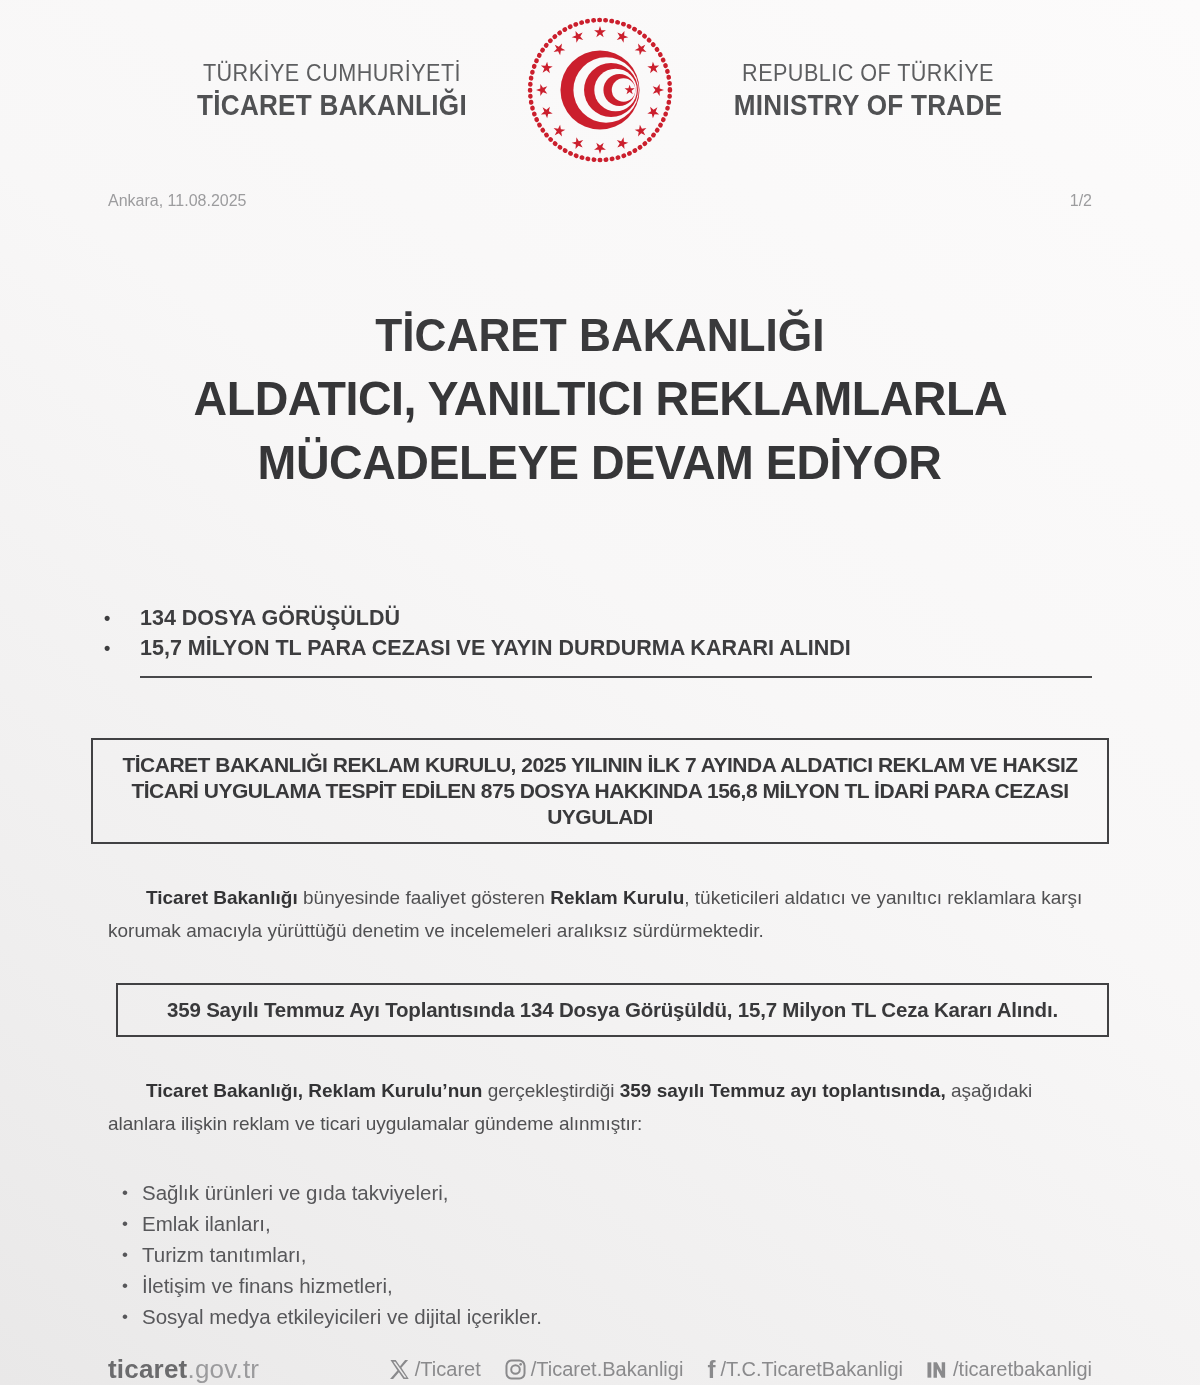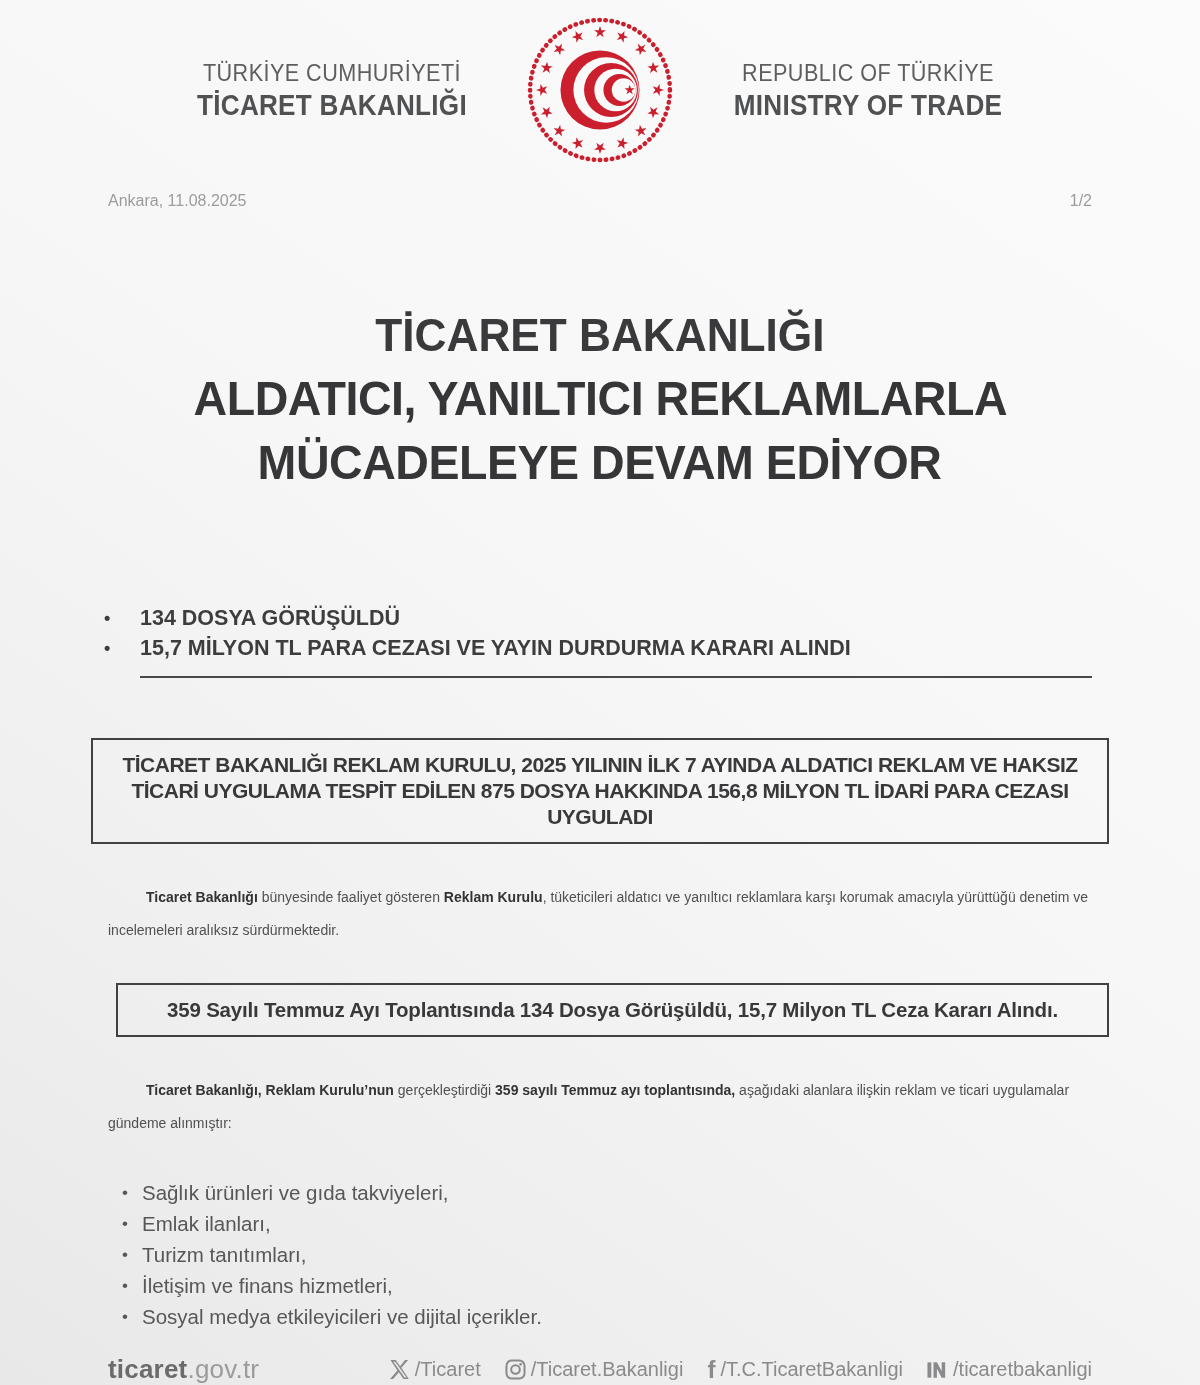--- a/index.html
+++ b/index.html
@@ -41,21 +41,21 @@
   .sec-heading { font-size: 21.5px; font-weight: 800; color: #3d3d3f; letter-spacing: 0.2px; padding-bottom: 9px; border-bottom: 2.5px solid #48484a; }
   .caps-list { list-style: none; margin-top: 18px; padding-bottom: 13px; border-bottom: 2.5px solid #48484a; }
   .caps-list li { position: relative; font-size: 21.5px; font-weight: 800; color: #3d3d3f; line-height: 30px; }
   .caps-list li::before { content: "•"; position: absolute; left: -36px; top: 0; font-size: 18px; }
 
   
   .hbox { margin: 38px -17px 0; border: 2.5px solid #414143; text-align: center;
           font-weight: 800; color: #39393b; background: transparent; }
   .hbox.big { padding: 12px 5px; font-size: 21px; line-height: 26px; letter-spacing: -0.5px; }
   .hbox.small { margin-top: 14px; padding: 11px 14px; font-size: 20.5px; line-height: 28px; letter-spacing: -0.2px; margin-left: 8px; }
-  .para { margin-top: 15px; font-size: 14px; line-height: 33px; color: #505052; text-indent: 38px; }
+  .para { margin-top: 15px; font-size: 19px; line-height: 33px; color: #505052; text-indent: 38px; }
   .para strong { color: #333335; font-weight: 800; }
 
   
   .agenda { list-style: none; margin: 15px 0 0 34px; }
   .agenda li { position: relative; font-size: 20.5px; color: #57575a; line-height: 31px; }
   .agenda li::before { content: "•"; position: absolute; left: -20px; font-size: 17px; color: #57575a; }
 
   
   .footer { margin-top: auto; display: flex; justify-content: space-between; align-items: center; }
   .site { font-size: 26px; color: #9b9b9d; letter-spacing: 0.2px; }

